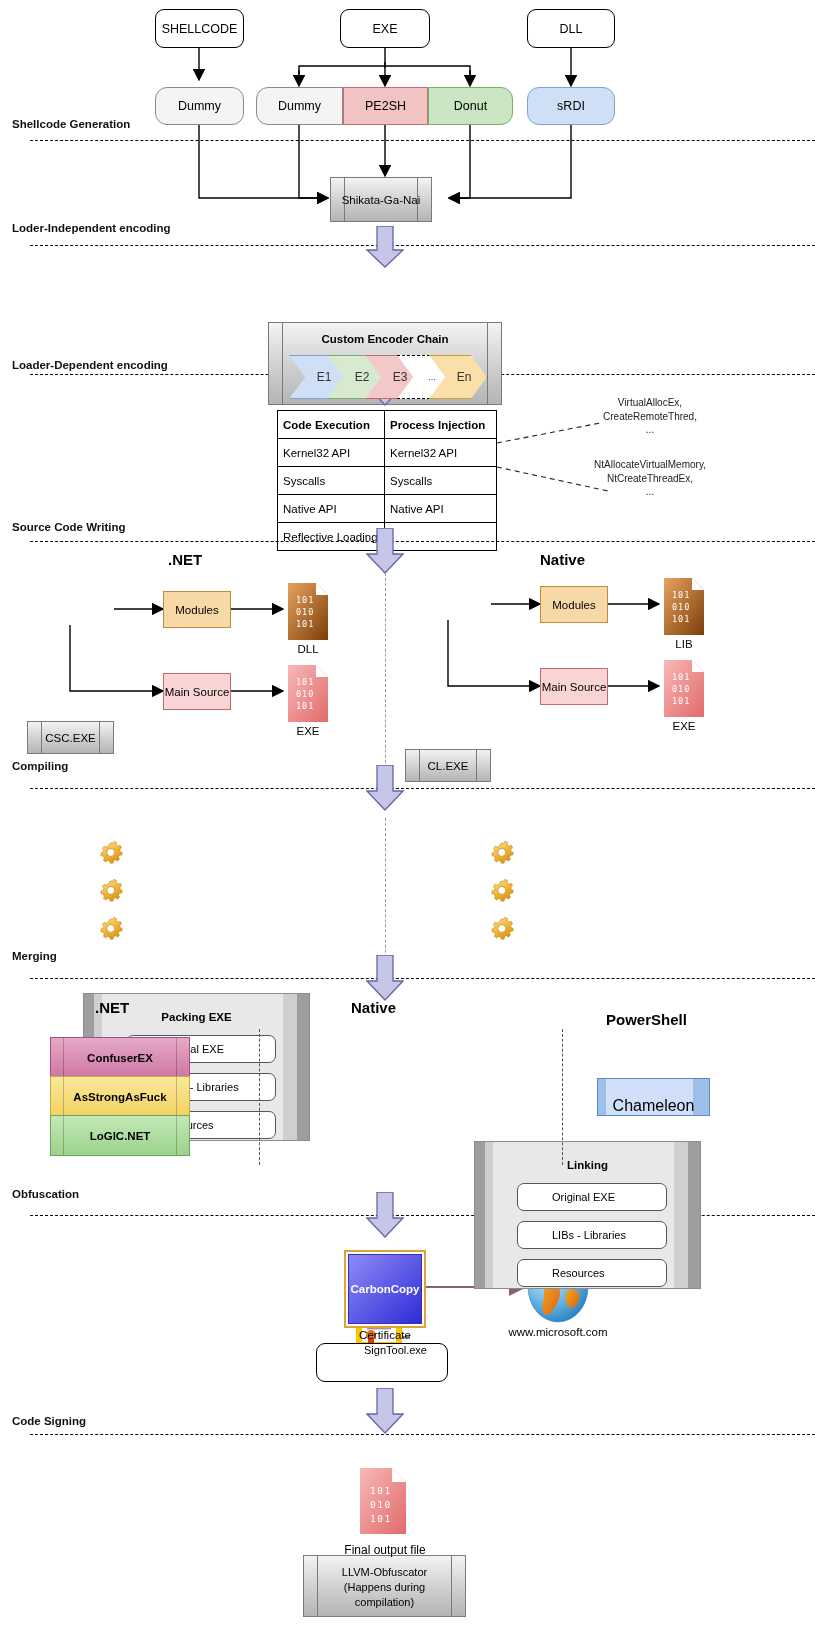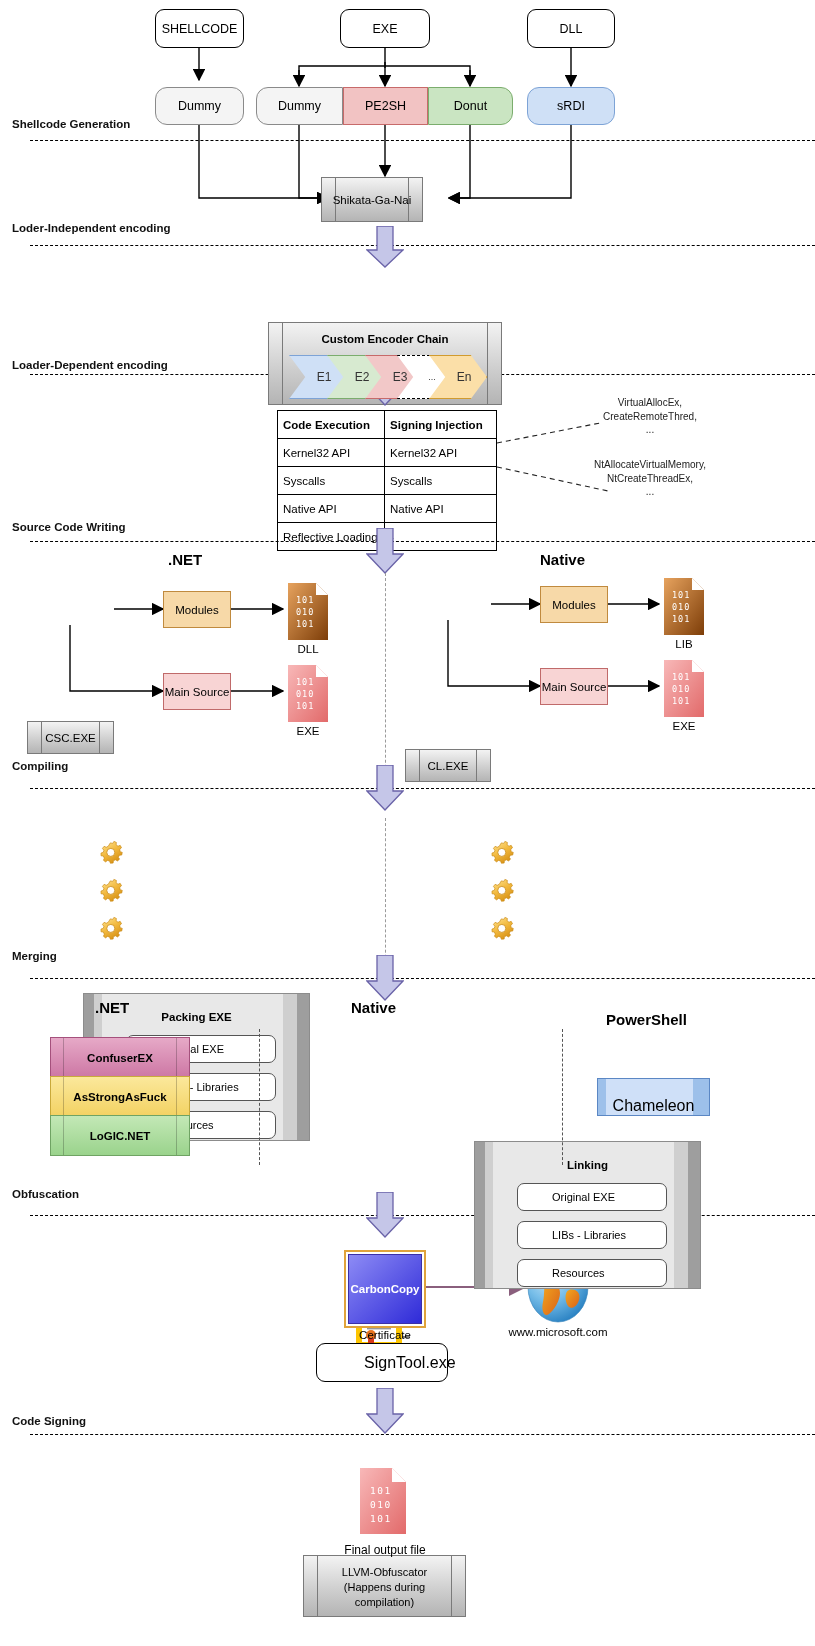--- a/index.html
+++ b/index.html
@@ -69,21 +69,21 @@
      font-size:16px;display:flex;align-items:flex-end;justify-content:center;}
 
   
   .cc{position:absolute;border:2px solid #e0a33c;background:#fff;}
   .cc-in{position:absolute;inset:2px;border:1.5px solid #3b2fa8;
      background:linear-gradient(to bottom right,#8d8bf5,#2f2bd8);
      display:flex;align-items:center;justify-content:center;
      color:#fff;font-size:11.5px;font-weight:bold;}
 
   .signtool{position:absolute;border:1.4px solid #000;border-radius:9px;background:#fff;
-     font-size:16px;display:flex;align-items:center;}
+     font-size:11px;display:flex;}
 </style>
 </head>
 <body>
 
 <div id="canvas">
 
   <svg class="abs" style="left:0;top:0;width:815px;height:1646px;pointer-events:none;">
     <defs>
       <marker id="ah" markerWidth="9" markerHeight="9" refX="8" refY="4.5" orient="auto">
         <path d="M0,0 L9,4.5 L0,9 z" fill="#000"></path>
@@ -276,21 +276,21 @@
   <div class="abs genbox pe2sh ctr" style="left:343px;top:87px;width:85px;height:38px;border-radius:0;">
     <span>PE2SH</span>
   </div>
   <div class="abs genbox donut ctr" style="left:428px;top:87px;width:85px;height:38px;border-top-left-radius:0;border-bottom-left-radius:0;">
     <span>Donut</span>
   </div>
   <div class="abs genbox srdi ctr" style="left:527px;top:87px;width:88px;height:38px;">
     <span>sRDI</span>
   </div>
 
-  <div class="abs comp ctr" style="left:321px;top:177px;width:102px;height:45px;font-size:11.5px;align-items:center;">
+  <div class="abs comp ctr" style="left:330px;top:177px;width:102px;height:45px;font-size:11.5px;align-items:center;">
     <span class="lbl">Shikata-Ga-Nai</span>
   </div>
 
   <svg class="bigarrow" style="left:366px;top:226px;width:38px;height:42px;">
     <path d="M11,0 H27 V24 H37 L19,41 L1,24 H11 Z" fill="#c5c6e8" stroke="#6a63a8" stroke-width="1.3"></path>
   </svg>
 
   <div class="abs comp" style="left:268px;top:277px;width:234px;height:83px;">
     <div class="abs" style="left:0;top:10px;width:100%;text-align:center;font-size:11.5px;font-weight:bold;z-index:3;">Custom Encoder Chain</div>
     <div class="chev" style="left:20px;top:32px;width:56px;height:42px;background:#cfe0f6;border:1px solid #7da3d6;z-index:3;">
@@ -311,21 +311,21 @@
   </div>
 
   <svg class="bigarrow" style="left:366px;top:360px;width:38px;height:46px;">
     <path d="M11,0 H27 V26 H37 L19,45 L1,26 H11 Z" fill="#c5c6e8" stroke="#6a63a8" stroke-width="1.3"></path>
   </svg>
 
   <table class="abs tbl" style="left:277px;top:410px;width:220px;">
     <tbody>
         <tr>
       <td style="width:106px;font-weight:bold;">Code Execution</td>
-      <td style="width:114px;font-weight:bold;">Signing Injection</td>
+      <td style="width:114px;font-weight:bold;">Process Injection</td>
     </tr>
     <tr>
       <td>Kernel32 API</td>
       <td>Kernel32 API</td>
     </tr>
     <tr>
       <td>Syscalls</td>
       <td>Syscalls</td>
     </tr>
     <tr>

